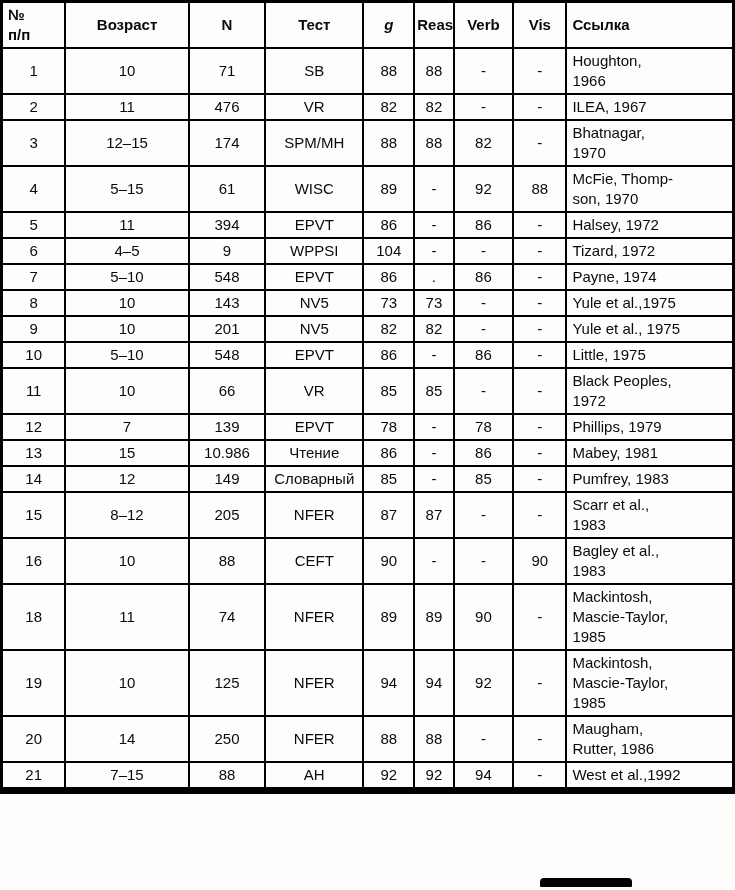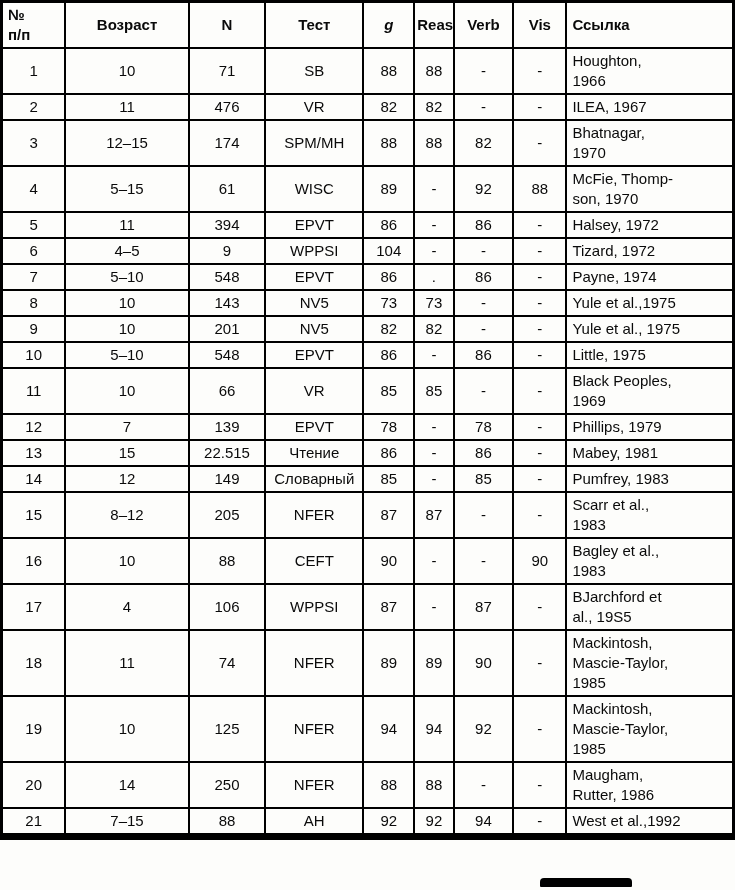--- a/index.html
+++ b/index.html
@@ -200,37 +200,37 @@
         <tr>
           <td class="col-num">11</td>
           <td class="col-age">10</td>
           <td class="col-n">66</td>
           <td class="col-test">VR</td>
           <td class="col-g">85</td>
           <td class="col-reas">85</td>
           <td class="col-verb">-</td>
           <td class="col-vis">-</td>
           <td class="col-ref">Black Peoples,
-1969</td>
+1972</td>
         </tr>
         <tr>
           <td class="col-num">12</td>
           <td class="col-age">7</td>
           <td class="col-n">139</td>
           <td class="col-test">EPVT</td>
           <td class="col-g">78</td>
           <td class="col-reas">-</td>
           <td class="col-verb">78</td>
           <td class="col-vis">-</td>
           <td class="col-ref">Phillips, 1979</td>
         </tr>
         <tr>
           <td class="col-num">13</td>
           <td class="col-age">15</td>
-          <td class="col-n">22.515</td>
+          <td class="col-n">10.986</td>
           <td class="col-test">Чтение</td>
           <td class="col-g">86</td>
           <td class="col-reas">-</td>
           <td class="col-verb">86</td>
           <td class="col-vis">-</td>
           <td class="col-ref">Mabey, 1981</td>
         </tr>
         <tr>
           <td class="col-num">14</td>
           <td class="col-age">12</td>
@@ -258,32 +258,20 @@
           <td class="col-num">16</td>
           <td class="col-age">10</td>
           <td class="col-n">88</td>
           <td class="col-test">CEFT</td>
           <td class="col-g">90</td>
           <td class="col-reas">-</td>
           <td class="col-verb">-</td>
           <td class="col-vis">90</td>
           <td class="col-ref">Bagley et al.,
 1983</td>
-        </tr>
-        <tr>
-          <td class="col-num">17</td>
-          <td class="col-age">4</td>
-          <td class="col-n">106</td>
-          <td class="col-test">WPPSI</td>
-          <td class="col-g">87</td>
-          <td class="col-reas">-</td>
-          <td class="col-verb">87</td>
-          <td class="col-vis">-</td>
-          <td class="col-ref">BJarchford et
-al., 19S5</td>
         </tr>
         <tr>
           <td class="col-num">18</td>
           <td class="col-age">11</td>
           <td class="col-n">74</td>
           <td class="col-test">NFER</td>
           <td class="col-g">89</td>
           <td class="col-reas">89</td>
           <td class="col-verb">90</td>
           <td class="col-vis">-</td>

